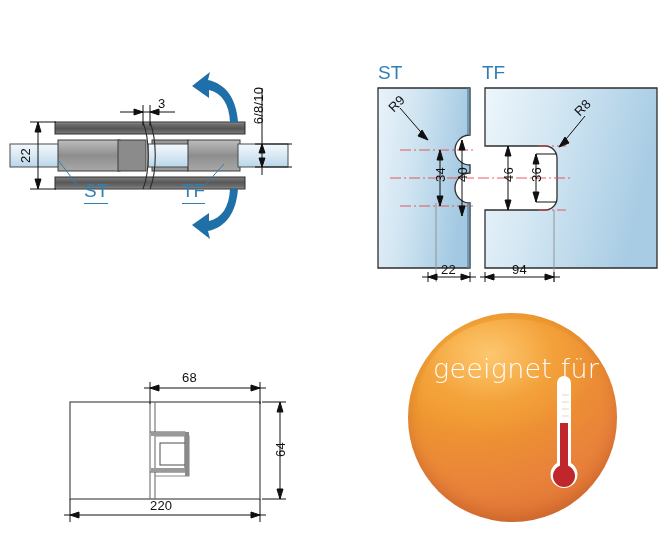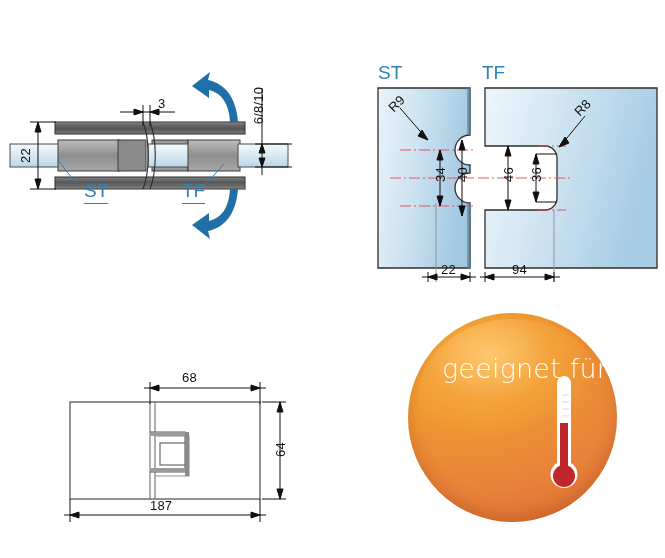--- a/index.html
+++ b/index.html
@@ -55,21 +55,21 @@
   }
   .badge-sheen {
     position: absolute;
     left: 5%; top: 3%; width: 90%; height: 78%;
     border-radius: 50%;
     background: radial-gradient(ellipse 80% 70% at 38% 22%, rgba(255,205,120,.85) 0%, rgba(247,170,70,.45) 42%, rgba(240,140,55,0) 72%);
     pointer-events: none;
   }
   .badge-text {
     position: absolute; left: 0; right: 0;
-    text-align: center;
+    text-align: left;
     color: #ffffff;
     white-space: nowrap;
   }
   #badge-line1 {
     top: 40px; left: 25px;
     font-size: 27px;
     font-weight: 300;
     letter-spacing: .2px;
     font-family: "DejaVu Sans", sans-serif;
     opacity: .97;
@@ -360,21 +360,21 @@
         <line x1="20" y1="139" x2="20" y2="162"></line>
         <line x1="210" y1="139" x2="210" y2="162"></line>
         <line x1="14" y1="155" x2="216" y2="155"></line>
         <path d="M20 155 L29 152 L29 158 Z"></path>
         <path d="M210 155 L201 152 L201 158 Z"></path>
       </g>
     </svg>
 
     <div class="dim" style="left:132px; top:10px;">68</div>
     <div class="dim rot90" style="left:216px; top:82px; width:28px; text-align:center;">64</div>
-    <div class="dim" style="left:100px; top:138px;">187</div>
+    <div class="dim" style="left:100px; top:138px;">220</div>
   </div>
 
   <div id="sauna-badge">
     <div class="badge-disc"></div>
     <div class="badge-sheen"></div>
 
     <div class="badge-text" id="badge-line1">geeignet für</div>
 
     <svg id="badge-thermo" width="48" height="132" viewBox="0 0 48 132">
 

